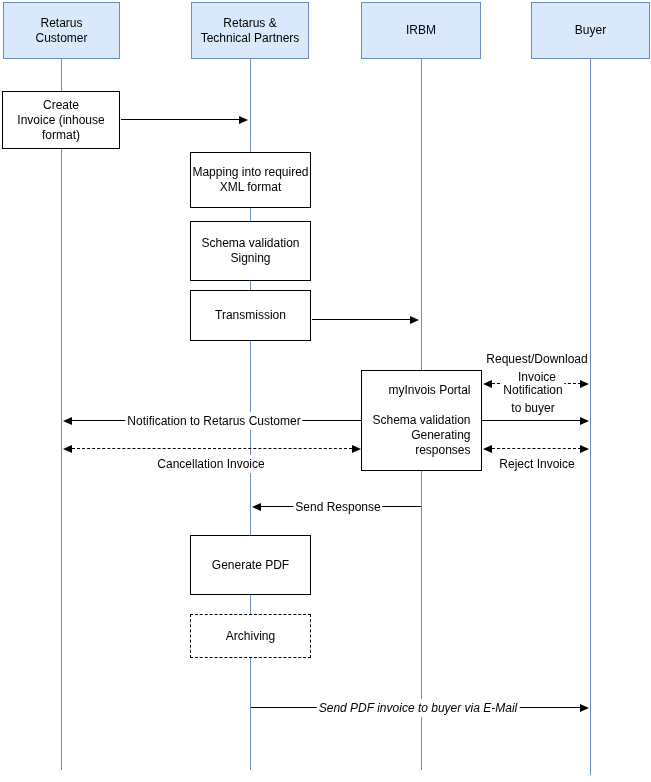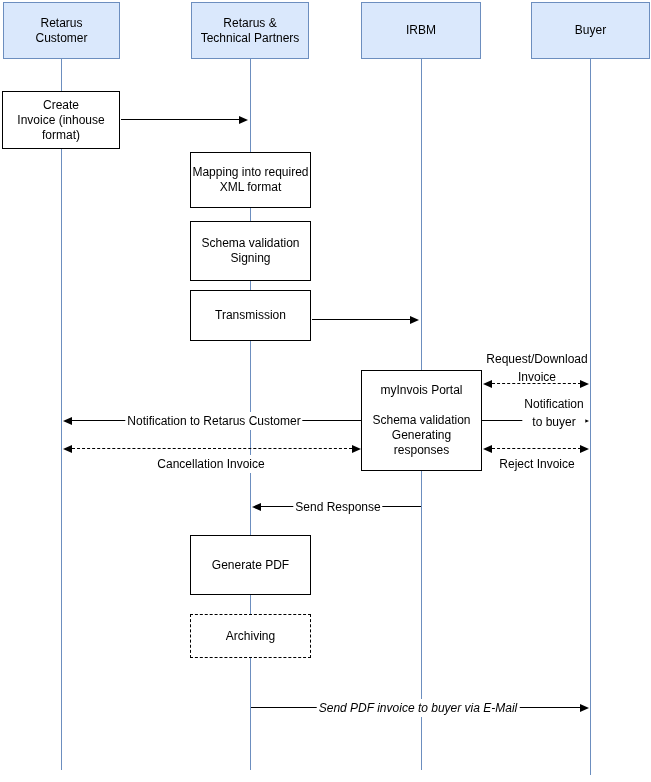--- a/index.html
+++ b/index.html
@@ -70,21 +70,21 @@
     <span class="pre">Mapping into required
 XML format</span>
   </div>
   <div class="pbox" style="left:190px; top:221px; width:121px; height:60px;">
     <span class="pre">Schema validation
 Signing</span>
   </div>
   <div class="pbox" style="left:190px; top:290px; width:121px; height:51px;">
     <span class="pre">Transmission</span>
   </div>
-  <div class="pbox" style="left:361px; top:370px; width:121px; height:101px;">
+  <div class="pbox" style="left:361px; top:370px; width:121px; height:101px;text-align:right;">
     <span class="pre">myInvois Portal
 
 Schema validation
 Generating
 responses</span>
   </div>
   <div class="pbox" style="left:190px; top:535px; width:121px; height:60px;">
     <span class="pre">Generate PDF</span>
   </div>
   <div class="pbox dashed" style="left:190px; top:614px; width:121px; height:44px;">
@@ -98,21 +98,21 @@
   <div class="ah r" style="left:410px; top:316px;"></div>
 
   <div class="mlabel pre center-x" style="left:537px; top:350px;">Request/Download
 Invoice</div>
   <div class="ah l" style="left:483px; top:380px;"></div>
   <div class="hline dashed" style="left:492px; top:383px; width:89px;"></div>
   <div class="ah r" style="left:580px; top:380px;"></div>
 
   <div class="hline" style="left:482px; top:420px; width:99px;"></div>
   <div class="ah r" style="left:580px; top:417px;"></div>
-  <div class="mlabel pre center-on" style="left:533px; top:413px;margin-left:21px;">Notification
+  <div class="mlabel pre center-on" style="left:533px; top:399px;">Notification
 to buyer</div>
 
   <div class="ah l" style="left:483px; top:445px;"></div>
   <div class="hline dashed" style="left:492px; top:448px; width:89px;"></div>
   <div class="ah r" style="left:580px; top:445px;"></div>
   <div class="mlabel nowrap center-x" style="left:537px; top:455px;">Reject Invoice</div>
 
   <div class="ah l" style="left:63px; top:417px;"></div>
   <div class="hline" style="left:72px; top:420px; width:289px;"></div>
   <div class="mlabel nowrap center-on" style="left:214px; top:421px;">Notification to Retarus Customer</div>

